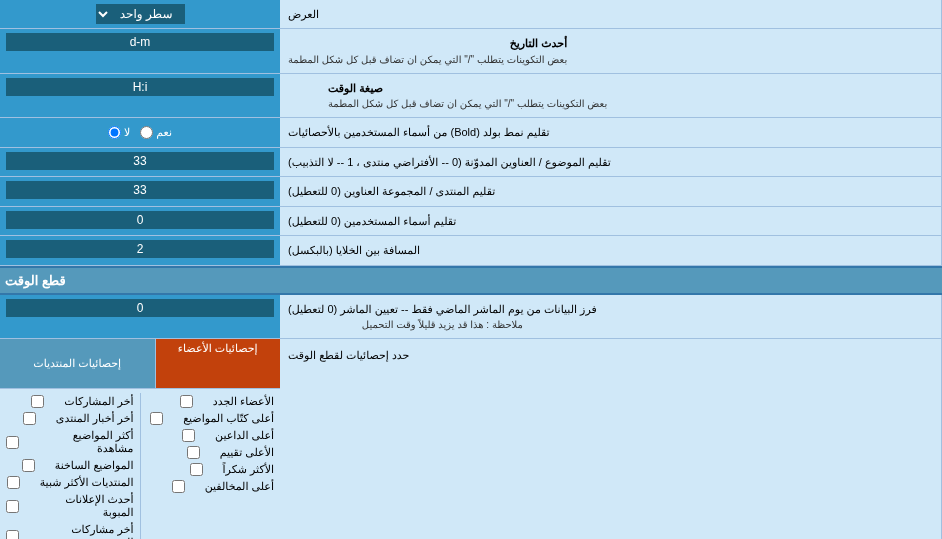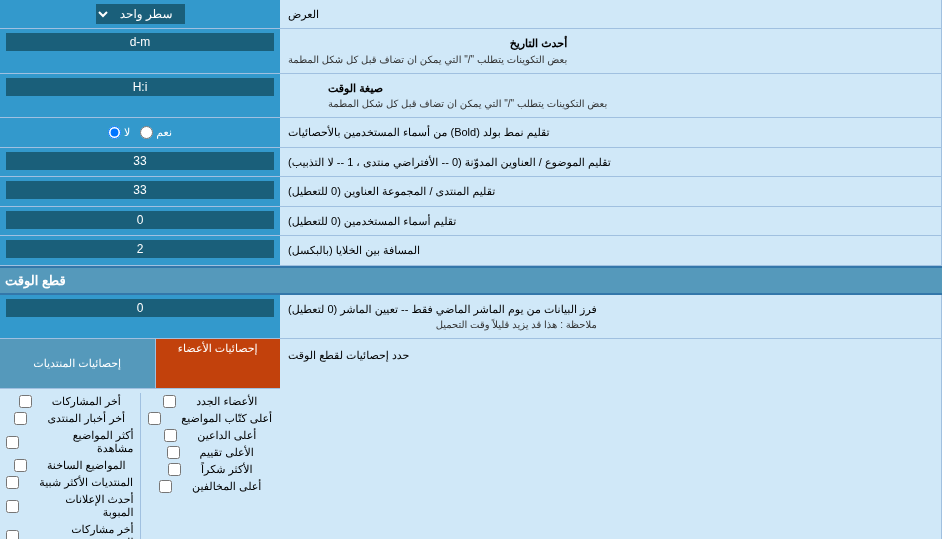--- a/index.html
+++ b/index.html
@@ -111,21 +111,21 @@
       gap: 3px;
     }
 
     .radio-cell input[type="radio"] {
       margin: 0;
     }
 
     .checkbox-item {
       display: flex;
       align-items: center;
-      justify-content: center;
+      justify-content: flex-start;
       gap: 20px;
       padding: 2px 0;
       font-size: 11px;
       color: #000;
       direction: rtl;
     }
 
     .checkbox-item input[type="checkbox"] {
       margin: 0;
     }
@@ -241,21 +241,21 @@
       <input type="text" value="2" style="">
     </div>
   </div>
 
   <div class="cutoff-section-header">
     <span>قطع الوقت</span>
   </div>
 
   <div class="row">
     <div class="label-cell">
-      <div style="text-align:right;">
+      <div style="text-align:center;">
         <div>فرز البيانات من يوم الماشر الماضي فقط -- تعيين الماشر (0 لتعطيل)</div>
         <div class="sub-text">ملاحظة : هذا قد يزيد قليلاً وقت التحميل</div>
       </div>
     </div>
     <div class="input-cell">
       <input type="text" value="0" style="">
     </div>
   </div>
 
   <div class="row" style="align-items:stretch;">

